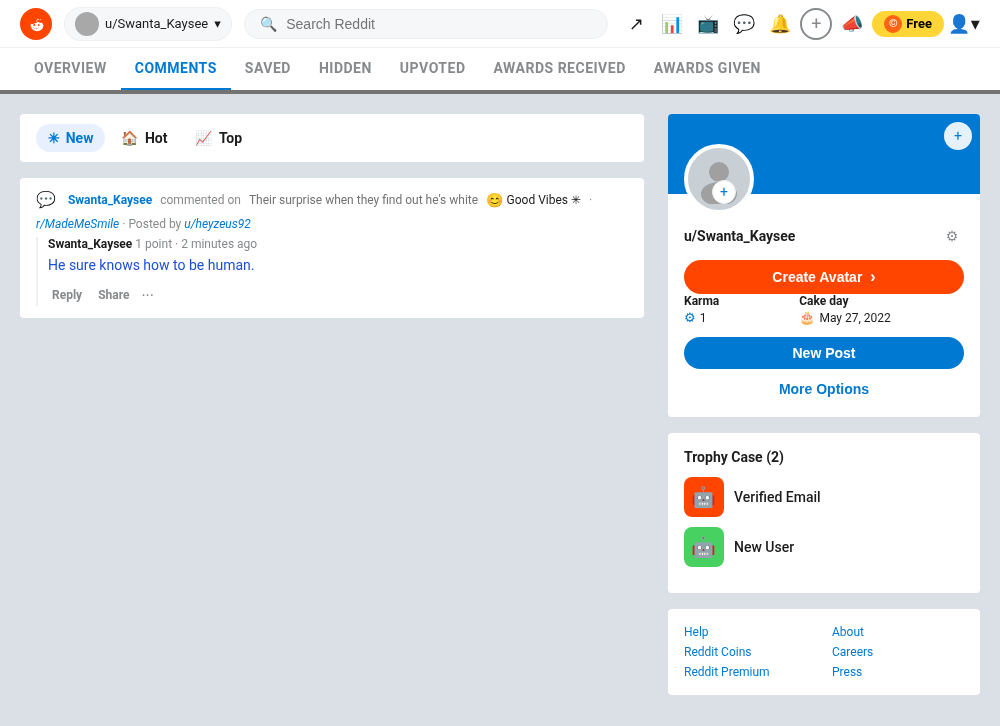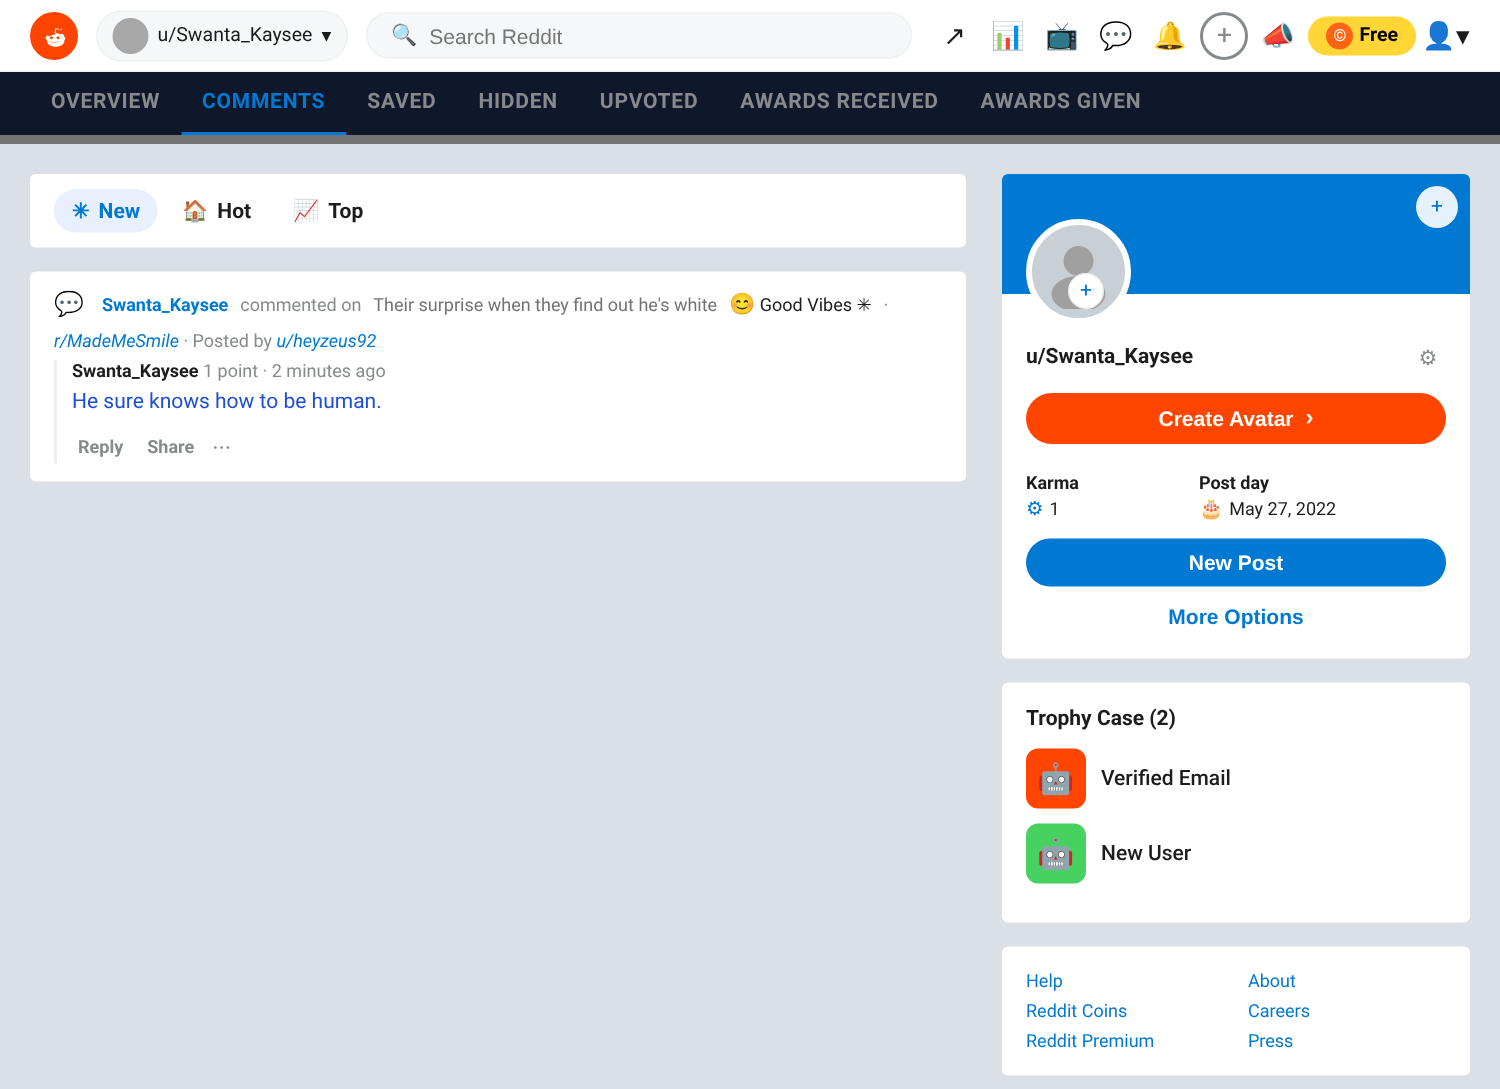--- a/index.html
+++ b/index.html
@@ -62,24 +62,24 @@
       font-weight: bold;
     }
     .plus-btn {
       width: 32px; height: 32px; border-radius: 50%; border: 2px solid #878a8c;
       display: flex; align-items: center; justify-content: center;
       font-size: 18px; color: #878a8c; cursor: pointer;
     }
 
     
     .subnav {
-      background: #0f172a;
+      background: #ffffff;
       display: flex; 
       padding: 0 20px;
-      border-bottom: 6px solid #737373;
+      border-bottom: 4px solid #737373;
     }
     .subnav-tab {
       padding: 12px 14px;
       font-size: 14px; font-weight: 700;
       color: #878a8c; cursor: pointer;
       border-bottom: 2px solid transparent;
       text-transform: uppercase; letter-spacing: 0.5px;
       white-space: nowrap;
     }
     .subnav-tab.active {
@@ -209,21 +209,21 @@
     }
     .gear-btn {
       width: 24px; height: 24px; display: flex; align-items: center;
       justify-content: center; cursor: pointer; color: #878a8c;
     }
     .create-avatar-btn {
       background: #ff4500; color: white;
       border: none; border-radius: 20px;
       padding: 8px 0; width: 100%; font-size: 14px; font-weight: 700;
       cursor: pointer; display: flex; align-items: center; justify-content: center;
-      gap: 8px; margin-bottom: 19px;
+      gap: 8px; margin-bottom: 0;
     }
     .create-avatar-btn .chevron { font-size: 16px; }
     .karma-row {
       display: flex; gap: 80px; margin-bottom: 12px;
     }
     .karma-item { display: flex; flex-direction: column; gap: 2px; }
     .karma-label { font-size: 12px; color: #1c1c1c; font-weight: 700; }
     .karma-value {
       display: flex; align-items: center; gap: 4px;
       font-size: 12px; color: #1c1c1c;
@@ -405,21 +405,21 @@
         </button>
         <div class="karma-row">
           <div class="karma-item">
             <span class="karma-label">Karma</span>
             <div class="karma-value">
               <span class="karma-icon">⚙</span>
               <span>1</span>
             </div>
           </div>
           <div class="karma-item">
-            <span class="karma-label">Post day</span>
+            <span class="karma-label">Cake day</span>
             <div class="karma-value">
               <span class="cake-icon">🎂</span>
               <span>May 27, 2022</span>
             </div>
           </div>
         </div>
         <button class="new-post-btn">New Post</button>
         <button class="more-options-btn">More Options</button>
       </div>
     </div>

